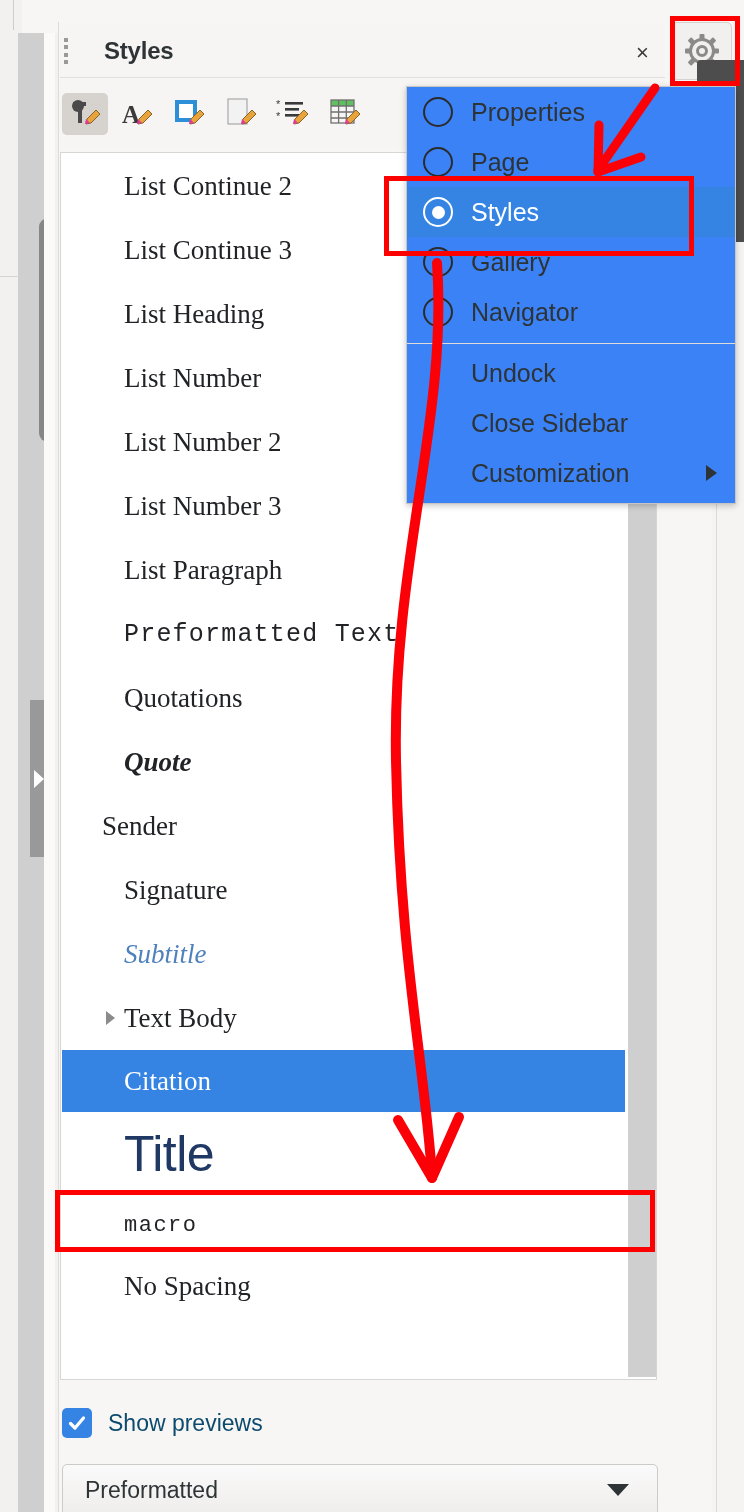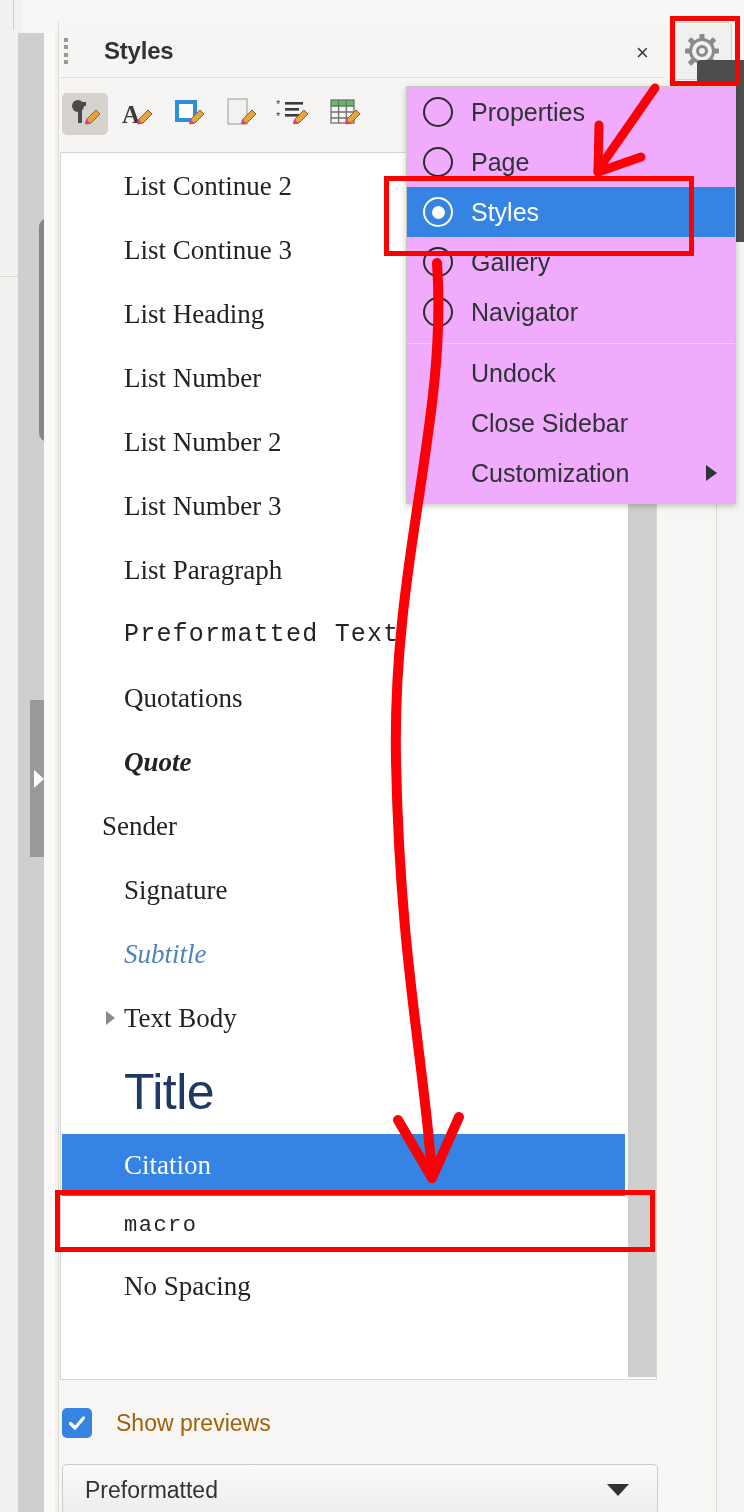--- a/index.html
+++ b/index.html
@@ -136,21 +136,21 @@
     display:flex; align-items:center;
   }
   .checkbox {
     width:30px; height:30px; border-radius:5px;
     background:#3584e4;
     display:flex; align-items:center; justify-content:center;
     flex:0 0 auto;
   }
   .checkbox svg { display:block; }
   .show-prev-label {
-    margin-left:24px; font-size:23px; color:#a16207;
+    margin-left:16px; font-size:23px; color:#0c4a6e;
   }
   .combo {
     position:absolute; left:62px; top:1464px; width:596px; height:52px;
     background:linear-gradient(#fbfafa,#eeedec);
     border:1px solid #cdcbc7;
     border-radius:5px;
     display:flex; align-items:center;
   }
   .combo-label { margin-left:22px; font-size:23px; color:#2e3436; }
   .combo-arrow {
@@ -171,21 +171,21 @@
   .side-tab span { color:#ffffff; font-size:30px; line-height:1; }
   .side-rail {
     position:absolute; left:712px; top:242px; width:32px; height:1270px;
     background:#f5f4f3;
   }
   .side-rail-line { position:absolute; left:716px; top:242px; width:1px; height:1270px; background:#dcdad7; }
 
   
   .popup {
     position:absolute; left:406px; top:86px; width:330px; height:418px;
-    background:#f0abfc;
+    background:#3b82f6;
     border:1px solid #c8c6c2;
     box-shadow:0 2px 6px rgba(0,0,0,.22);
     z-index:40;
   }
   .menu-item {
     position:relative; height:50px;
     display:flex; align-items:center;
     padding-left:16px;
     font-size:25px; color:#2e3436;
   }
@@ -362,25 +362,25 @@
       <div class="style-row" style="height: 64px;">
         <span class="s-serif">Signature</span>
       </div>
       <div class="style-row" style="height: 64px;">
         <span class="s-subtitle">Subtitle</span>
       </div>
       <div class="style-row" style="height: 64px; text-align: right;">
         <span class="twisty"></span>
         <span class="s-serif">Text Body</span>
       </div>
+      <div class="style-row selected" style="height: 62px;">
+        <span class="s-citation">Citation</span>
+      </div>
       <div class="style-row" style="height: 84px;">
         <span class="s-title">Title</span>
-      </div>
-      <div class="style-row selected" style="height: 62px;">
-        <span class="s-citation">Citation</span>
       </div>
       <div class="style-row" style="height: 58px;">
         <span class="s-macro">macro</span>
       </div>
       <div class="style-row" style="height: 64px;">
         <span class="s-serif">No Spacing</span>
       </div>
     </div>
 
   <div class="list-sb-track">

